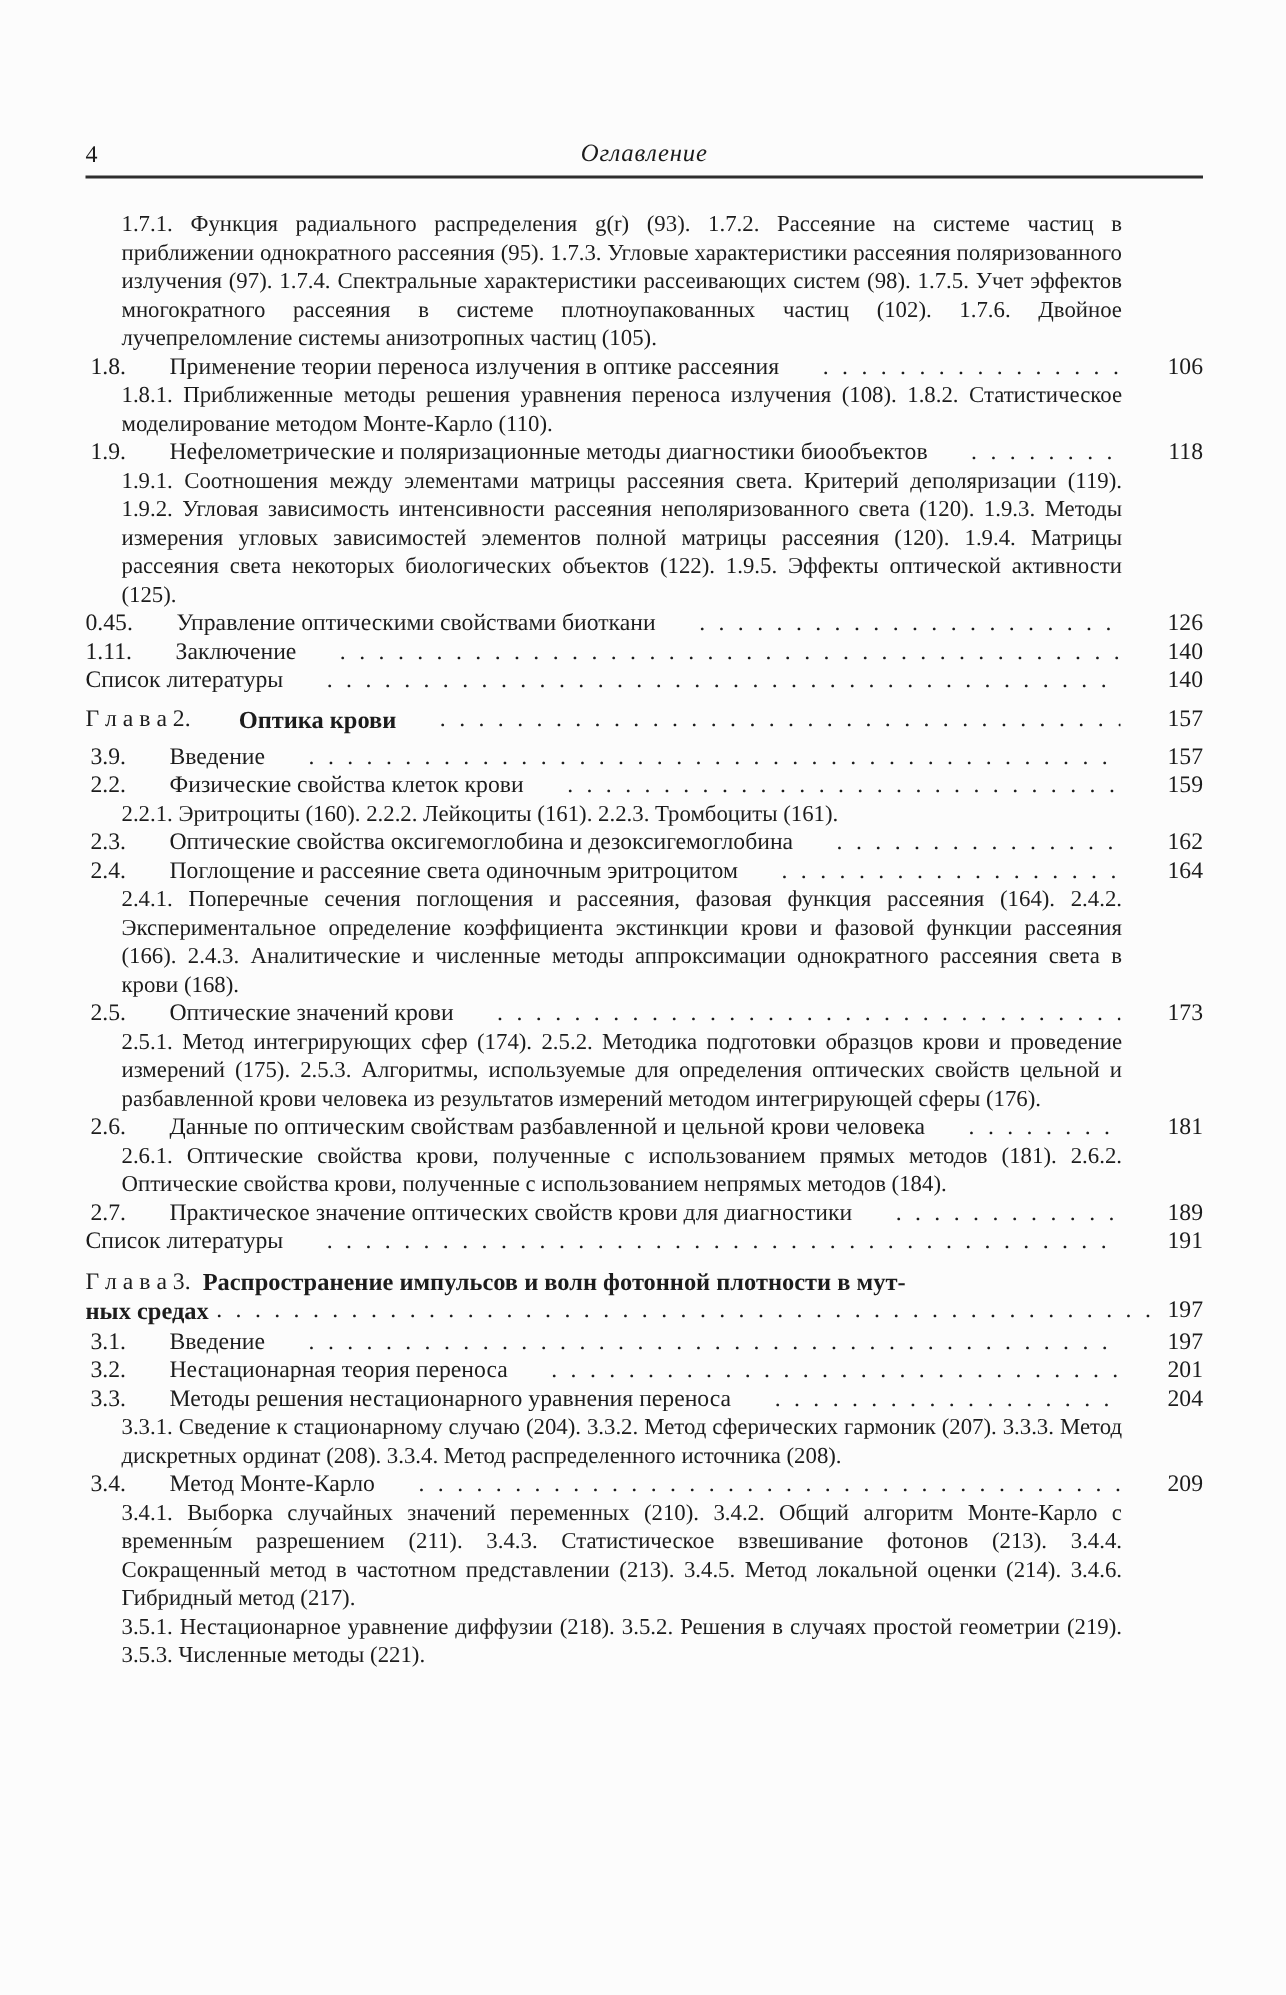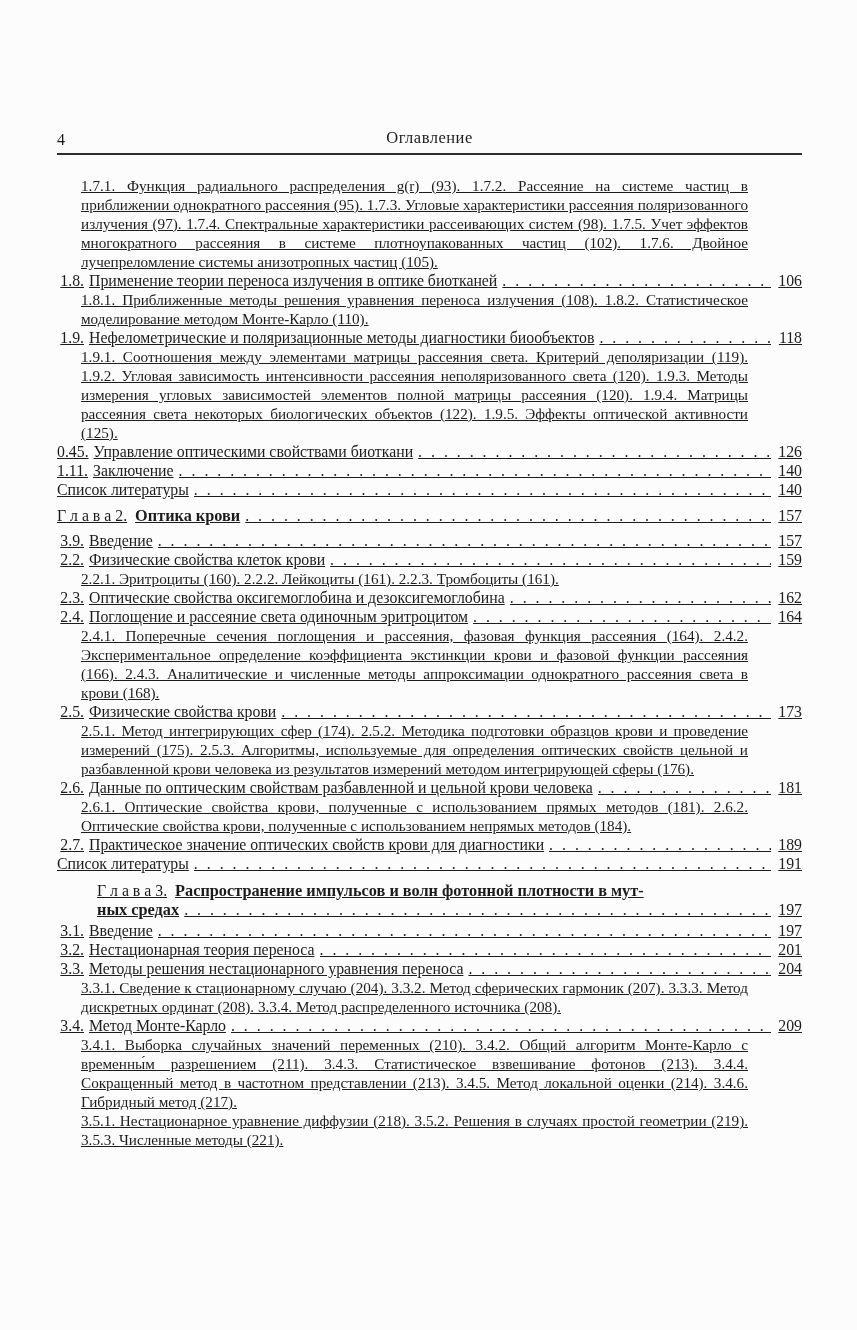--- a/index.html
+++ b/index.html
@@ -16,59 +16,59 @@
   }
   .header{
     position:relative;
     display:flex;
     align-items:baseline;
     border-bottom:2px solid #2e2e2e;
     padding-bottom:5px;
     font-size:16px;
   }
   .header .pnum{position:absolute;left:0;bottom:4px;font-size:16px;}
-  .header .htitle{flex:1;text-align:center;font-size:16.5px;letter-spacing:0.5px;margin-top:36px;}
-  .content{margin-top:21px;font-size:15.8px;line-height:19px;text-decoration:underline;}
-  .row{display:flex;align-items:flex-start;}
+  .header .htitle{flex:1;text-align:center;font-style:italic;font-size:16.5px;letter-spacing:0.5px;}
+  .content{margin-top:21px;font-size:15.8px;line-height:19px;}
+  .row{display:flex;align-items:flex-start;gap:24px;}
   .num{flex:none;min-width:27px;text-align:right;margin-right:5px;white-space:nowrap;}
   .title{flex:none;white-space:nowrap;}
   .leader{flex:1 1 auto;overflow:hidden;white-space:nowrap;min-width:10px;margin:0 3px 0 5px;}
   .leader::after{
     content:". . . . . . . . . . . . . . . . . . . . . . . . . . . . . . . . . . . . . . . . . . . . . . . . . . . . . . . . . . . . . . . . . . . . . . . . . . . . . . . . . . . . . . . .";
     letter-spacing:2.5px;color:#1c1c1c;
   }
   .pg{flex:none;min-width:28px;text-align:right;}
   .sub{
     margin-left:24px;margin-right:54px;
     text-align:justify;
     font-size:15.2px;line-height:19px;
   }
   .chapter{margin-top:7px;margin-bottom:6px;}
   .chlabel{flex:none;margin-right:8px;white-space:nowrap;}
   .chtitle{flex:none;font-weight:bold;font-size:16.3px;white-space:nowrap;}
   .ch3{margin-top:8px;margin-bottom:2px;}
-  .ch3 .rowline{display:flex;align-items:center;margin-left:40px;}
+  .ch3 .rowline{display:flex;align-items:center;}
 </style>
 </head>
 <body>
 
 <div class="page">
 
   <div class="header">
     <span class="pnum">4</span>
     <span class="htitle">Оглавление</span>
   </div>
 
   <div class="content">
 
     <div class="sub">1.7.1. Функция радиального распределения g(r) (93). 1.7.2. Рассеяние на системе частиц в приближении однократного рассеяния (95). 1.7.3. Угловые характеристики рассеяния поляризованного излучения (97). 1.7.4. Спектральные характеристики рассеивающих систем (98). 1.7.5. Учет эффектов многократного рассеяния в системе плотноупакованных частиц (102). 1.7.6. Двойное лучепреломление системы анизотропных частиц (105).</div>
 
     <div class="row">
       <span class="num">1.8.</span>
-      <span class="title">Применение теории переноса излучения в оптике биотканей</span>
+      <span class="title">Применение теории переноса излучения в оптике рассеяния</span>
       <span class="leader"></span>
       <span class="pg">106</span>
     </div>
     <div class="sub">1.8.1. Приближенные методы решения уравнения переноса излучения (108). 1.8.2. Статистическое моделирование методом Монте-Карло (110).</div>
 
     <div class="row">
       <span class="num">1.9.</span>
       <span class="title">Нефелометрические и поляризационные методы диагностики биообъектов</span>
       <span class="leader"></span>
       <span class="pg">118</span>
@@ -127,21 +127,21 @@
     <div class="row">
       <span class="num">2.4.</span>
       <span class="title">Поглощение и рассеяние света одиночным эритроцитом</span>
       <span class="leader"></span>
       <span class="pg">164</span>
     </div>
     <div class="sub">2.4.1. Поперечные сечения поглощения и рассеяния, фазовая функция рассеяния (164). 2.4.2. Экспериментальное определение коэффициента экстинкции крови и фазовой функции рассеяния (166). 2.4.3. Аналитические и численные методы аппроксимации однократного рассеяния света в крови (168).</div>
 
     <div class="row">
       <span class="num">2.5.</span>
-      <span class="title">Физические свойства крови</span>
+      <span class="title">Оптические значений крови</span>
       <span class="leader"></span>
       <span class="pg">173</span>
     </div>
     <div class="sub">2.5.1. Метод интегрирующих сфер (174). 2.5.2. Методика подготовки образцов крови и проведение измерений (175). 2.5.3. Алгоритмы, используемые для определения оптических свойств цельной и разбавленной крови человека из результатов измерений методом интегрирующей сферы (176).</div>
 
     <div class="row">
       <span class="num">2.6.</span>
       <span class="title">Данные по оптическим свойствам разбавленной и цельной крови человека</span>
       <span class="leader"></span>
       <span class="pg">181</span>

